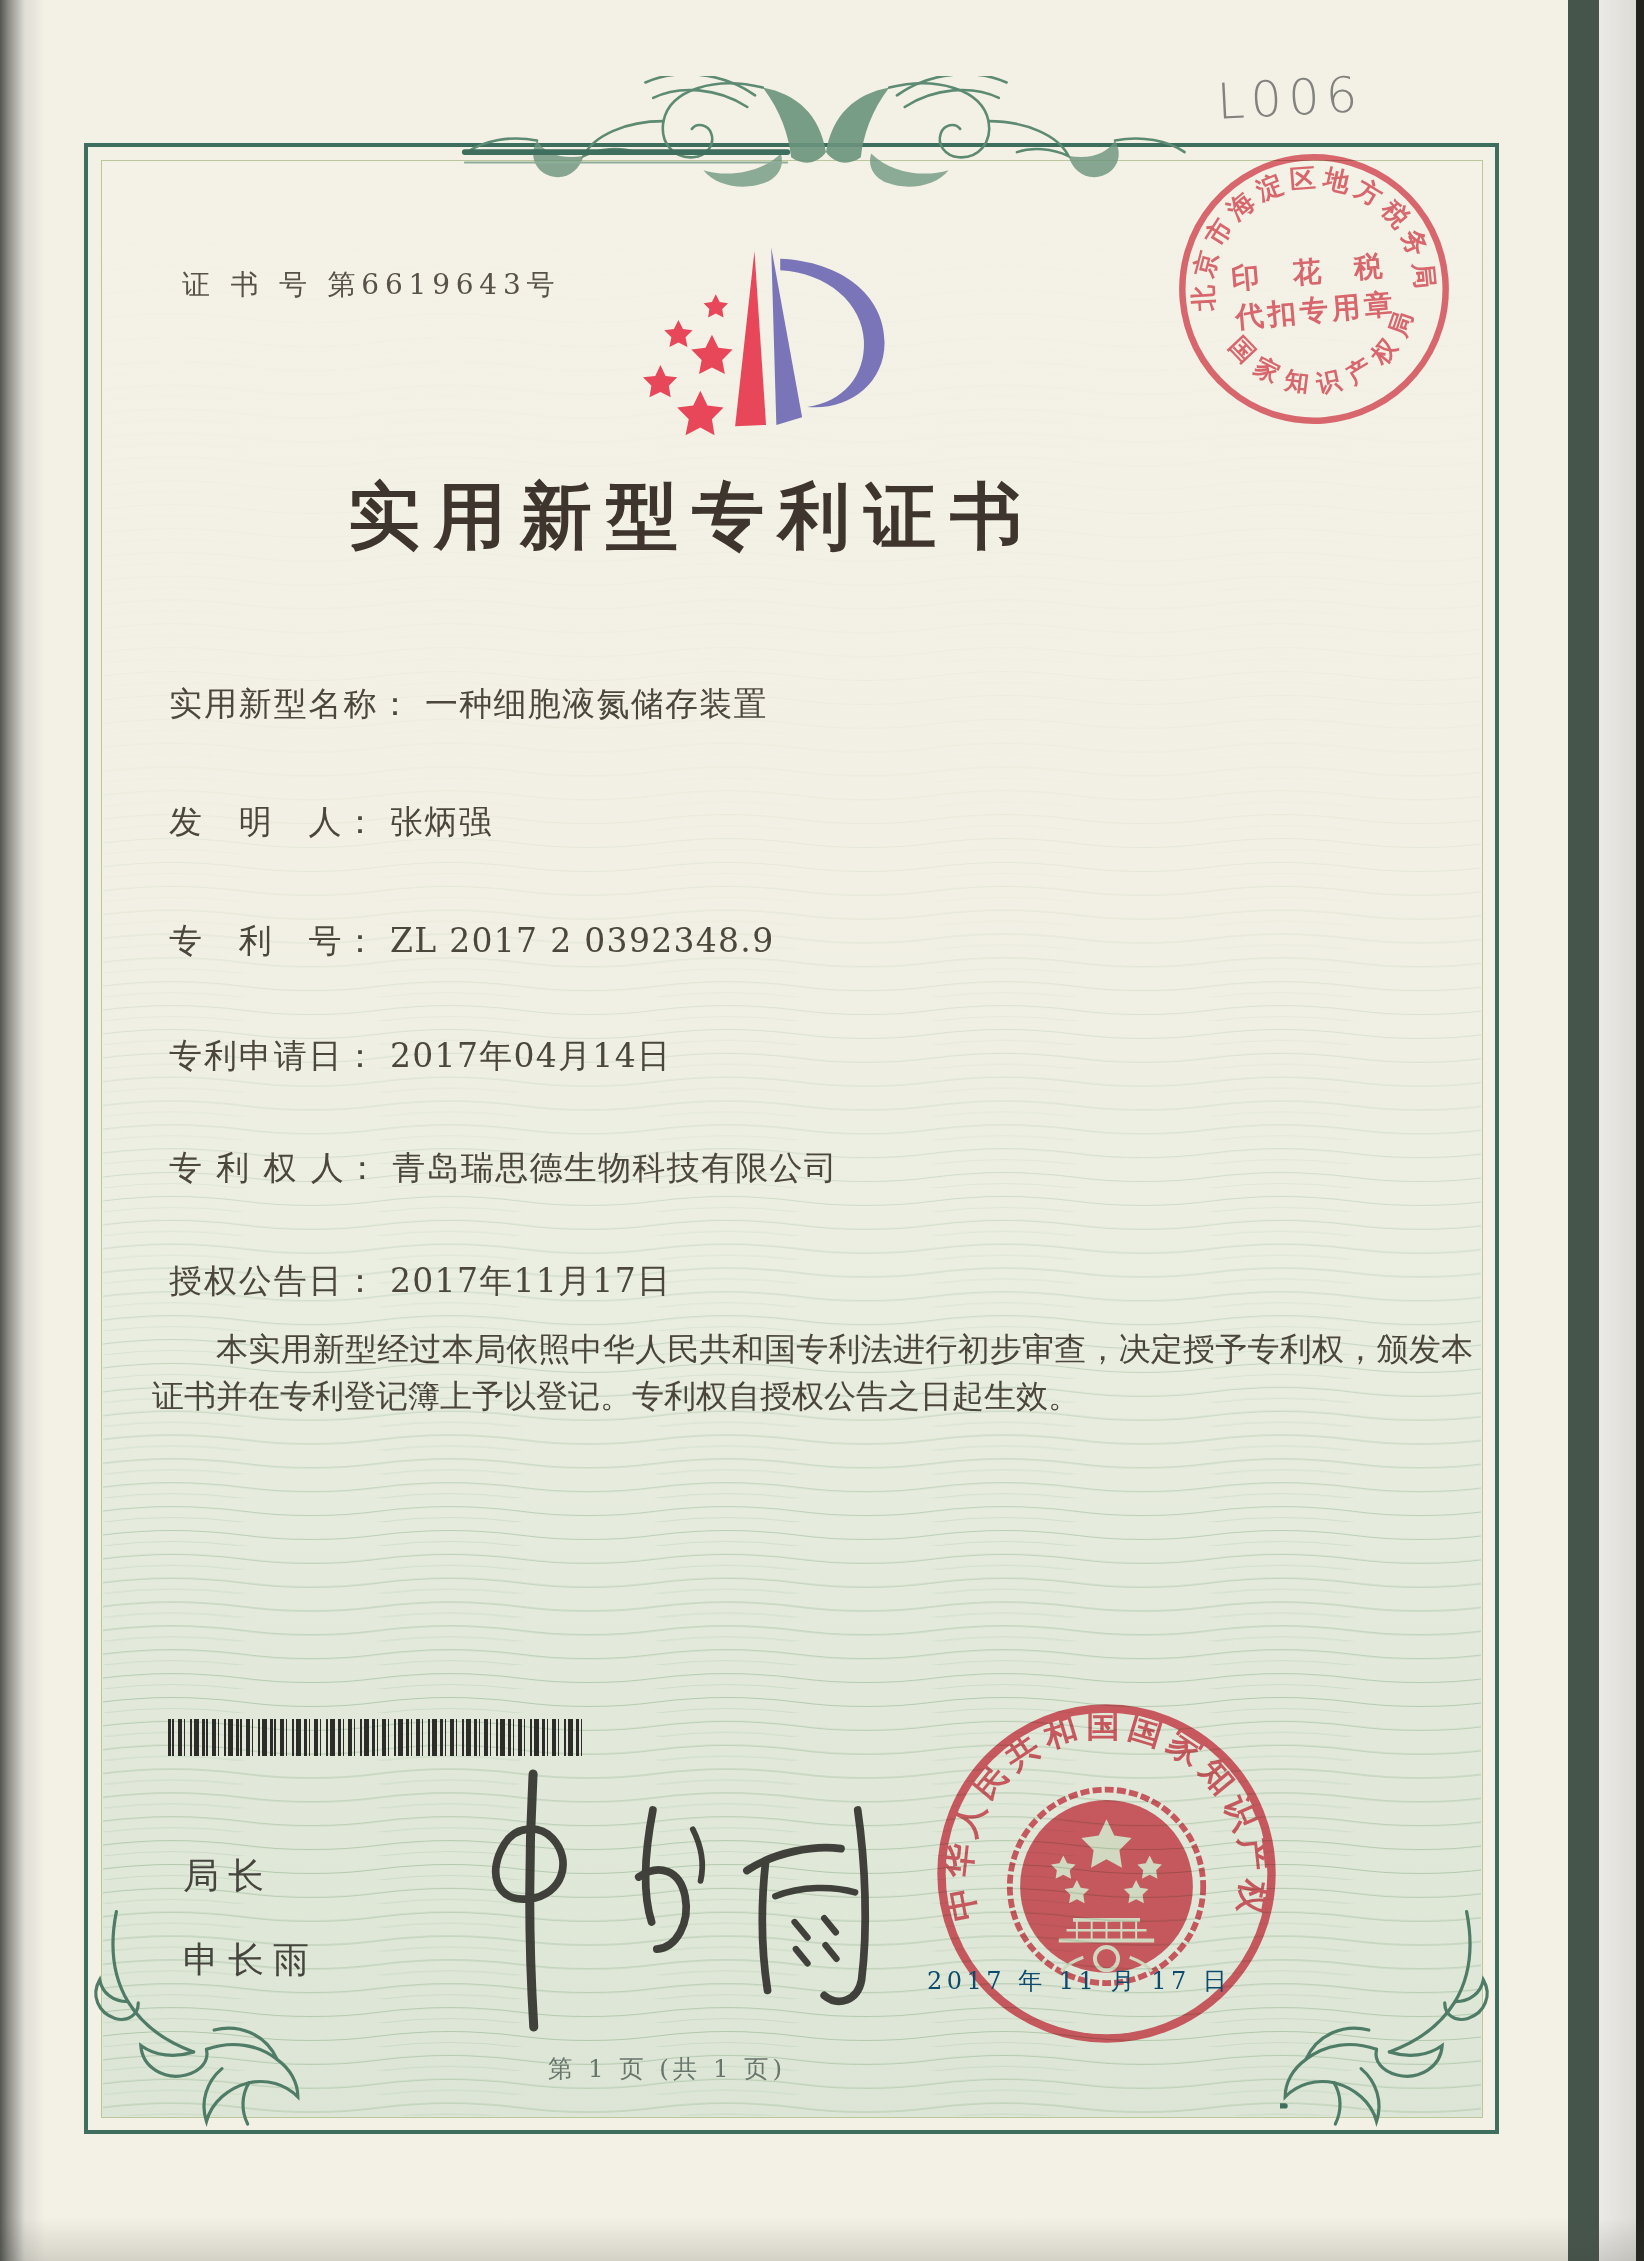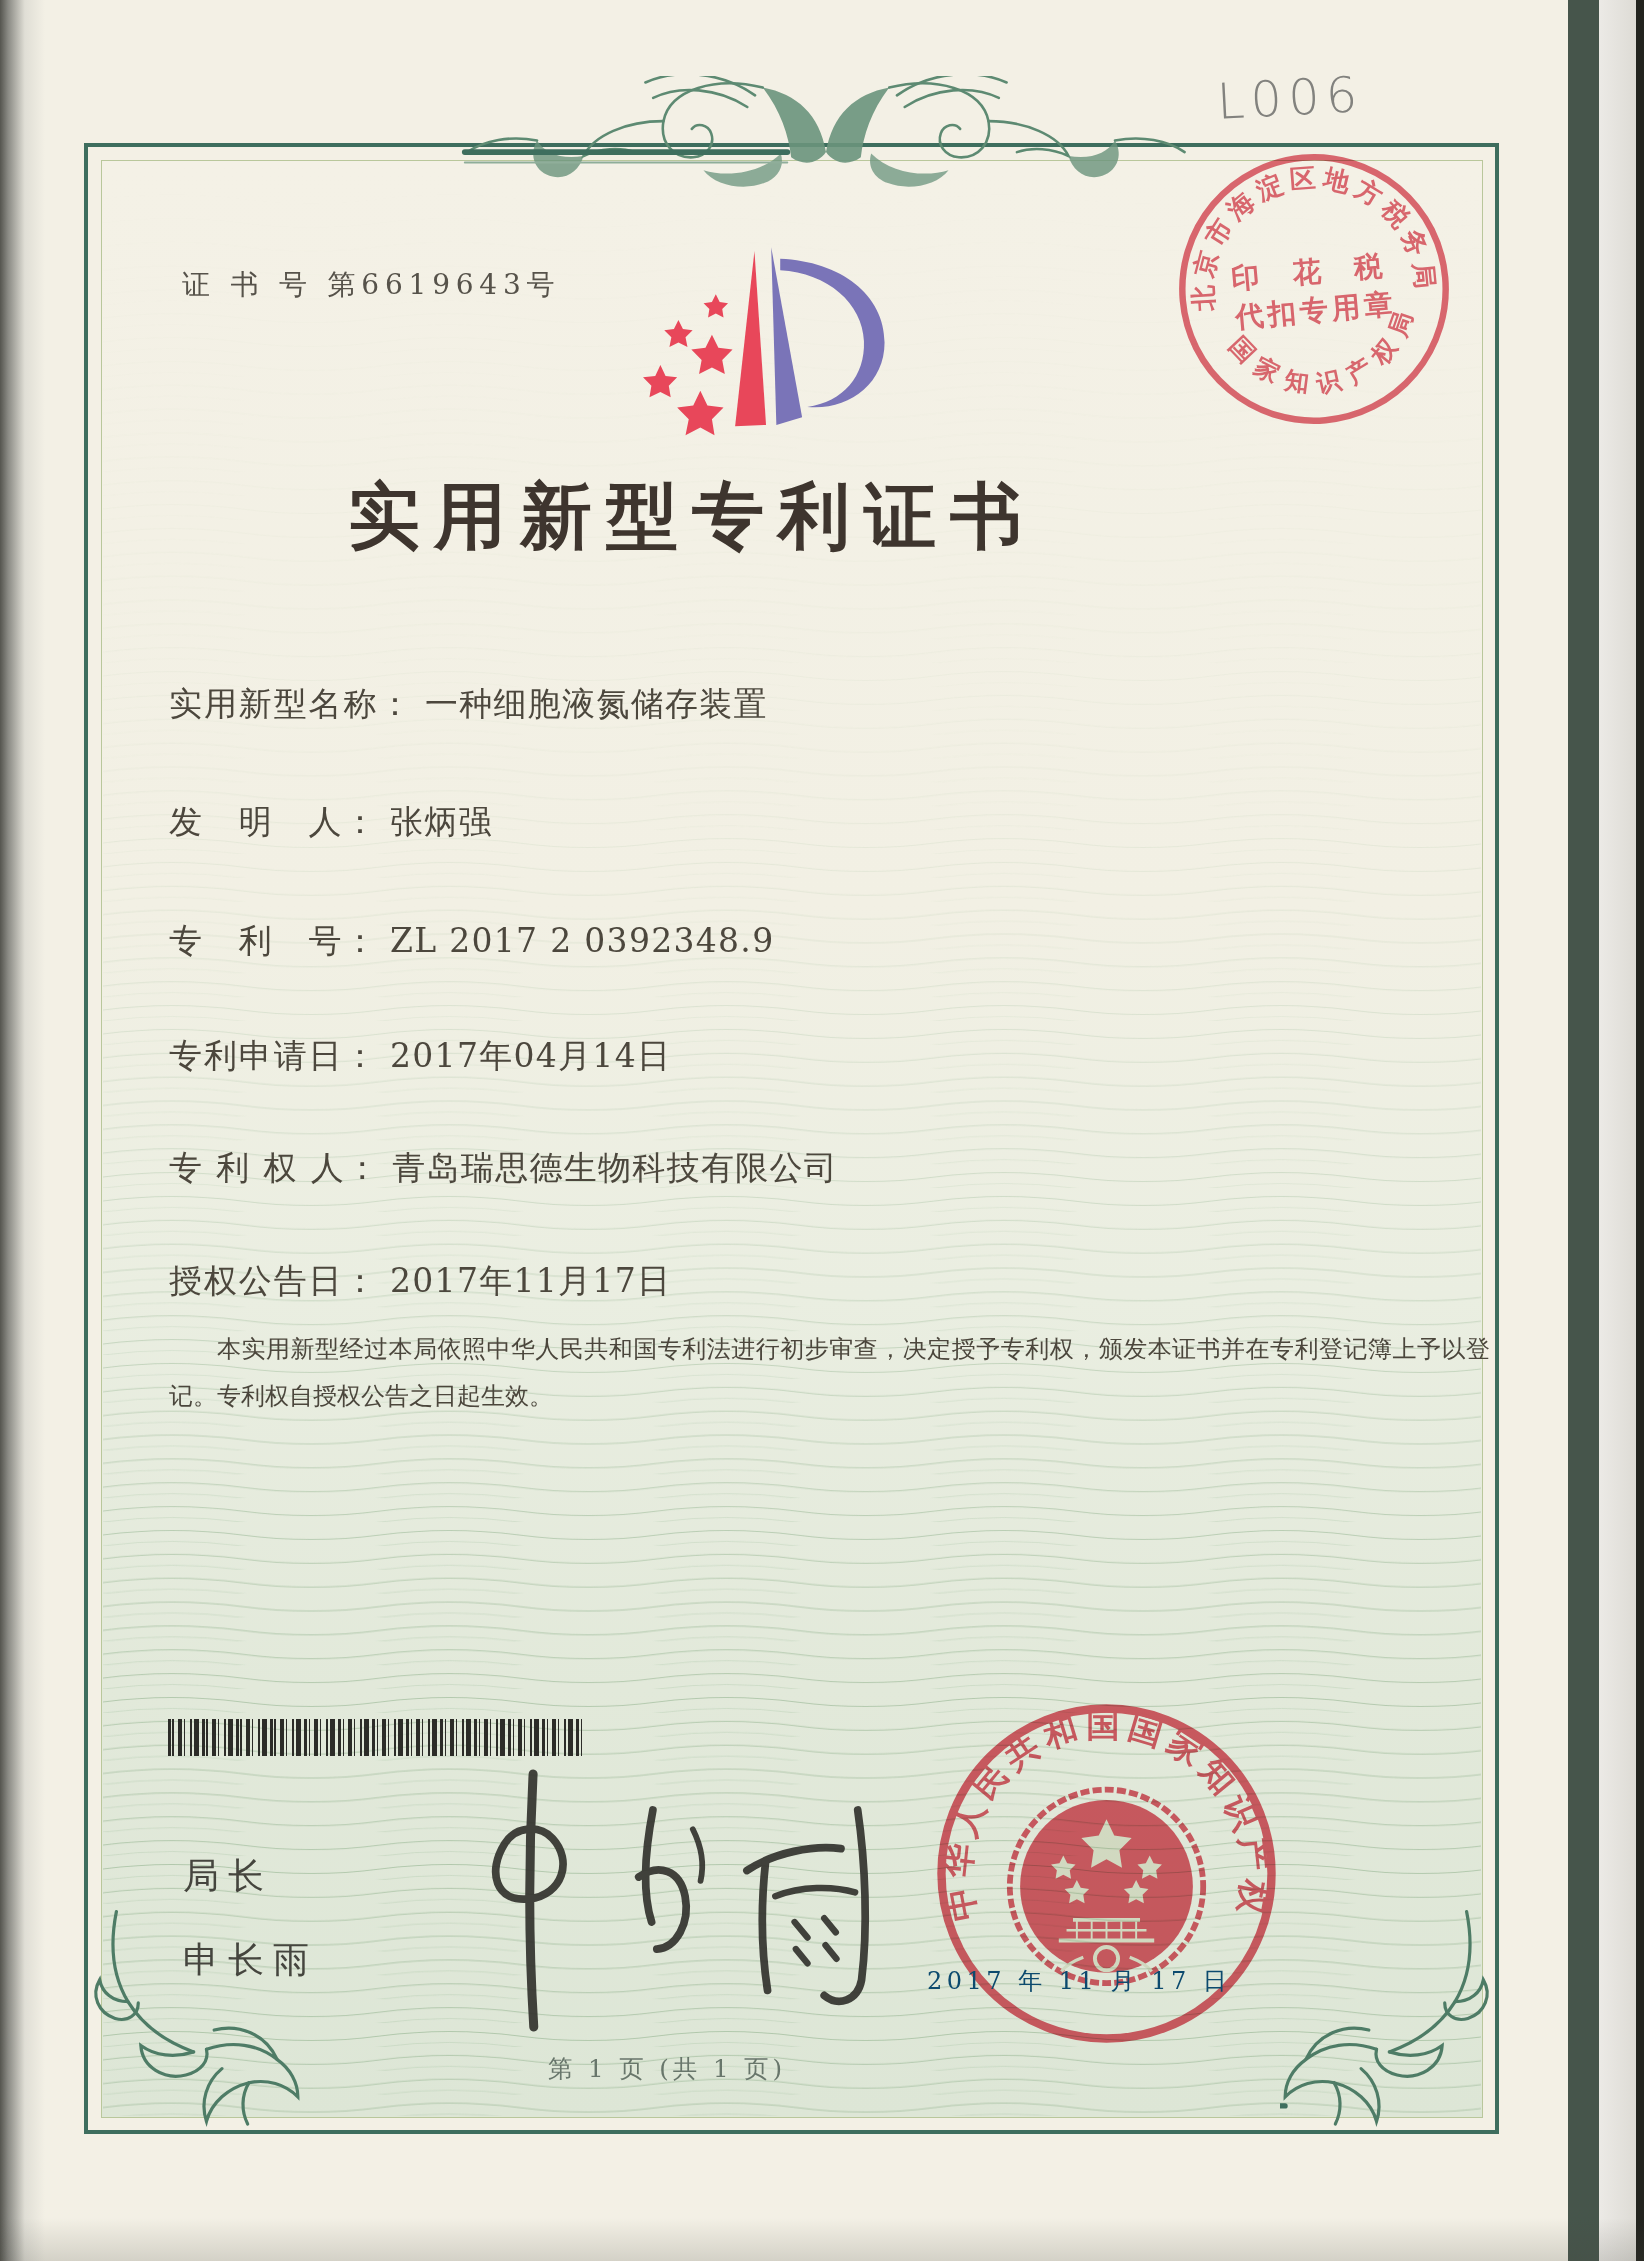--- a/index.html
+++ b/index.html
@@ -29,21 +29,21 @@
 
   
   .cert-no{left:182px;top:233px;font-size:28px;color:#56524a;letter-spacing:5.8px;margin-top:33px;}
   .handwritten{left:1217px;top:70px;font-family:"DejaVu Sans",sans-serif;font-weight:300;
     font-size:49px;color:#82827e;letter-spacing:6.4px;transform:rotate(-3deg);}
   .main-title{left:348px;top:469px;width:812px;text-align:left;
     font-size:72px;font-weight:700;color:#3e352e;letter-spacing:14px;}
   .field-row{left:169px;width:1290px;font-size:33px;color:#4c473d;white-space:nowrap;}
   .field-row .lab{letter-spacing:1.9px;}
   .field-row .val{margin-left:11.6px;letter-spacing:1.3px;}
-  .body-text{left:169px;top:1326px;width:1321px;font-size:24px;line-height:47px;
+  .body-text{left:152px;top:1326px;width:1321px;font-size:32px;line-height:47px;
     color:#4b463c;text-align:justify;}
   .body-text p{margin:0;text-indent:2em;}
   .director-label{left:183px;top:1852px;font-family:"DejaVu Sans",sans-serif;
     font-size:36px;font-weight:500;color:#45453e;letter-spacing:9px;}
   .director-name{left:183px;top:1936px;font-family:"DejaVu Sans",sans-serif;
     font-size:36px;font-weight:500;color:#45453e;letter-spacing:9px;}
   .seal-date{left:927px;top:1965px;font-size:24px;color:#0c4a6e;letter-spacing:4.5px;z-index:6;}
   .page-footer{left:548px;top:2052px;width:387px;text-align:left;
     font-size:24.5px;color:#68766b;letter-spacing:3.9px;}
 

